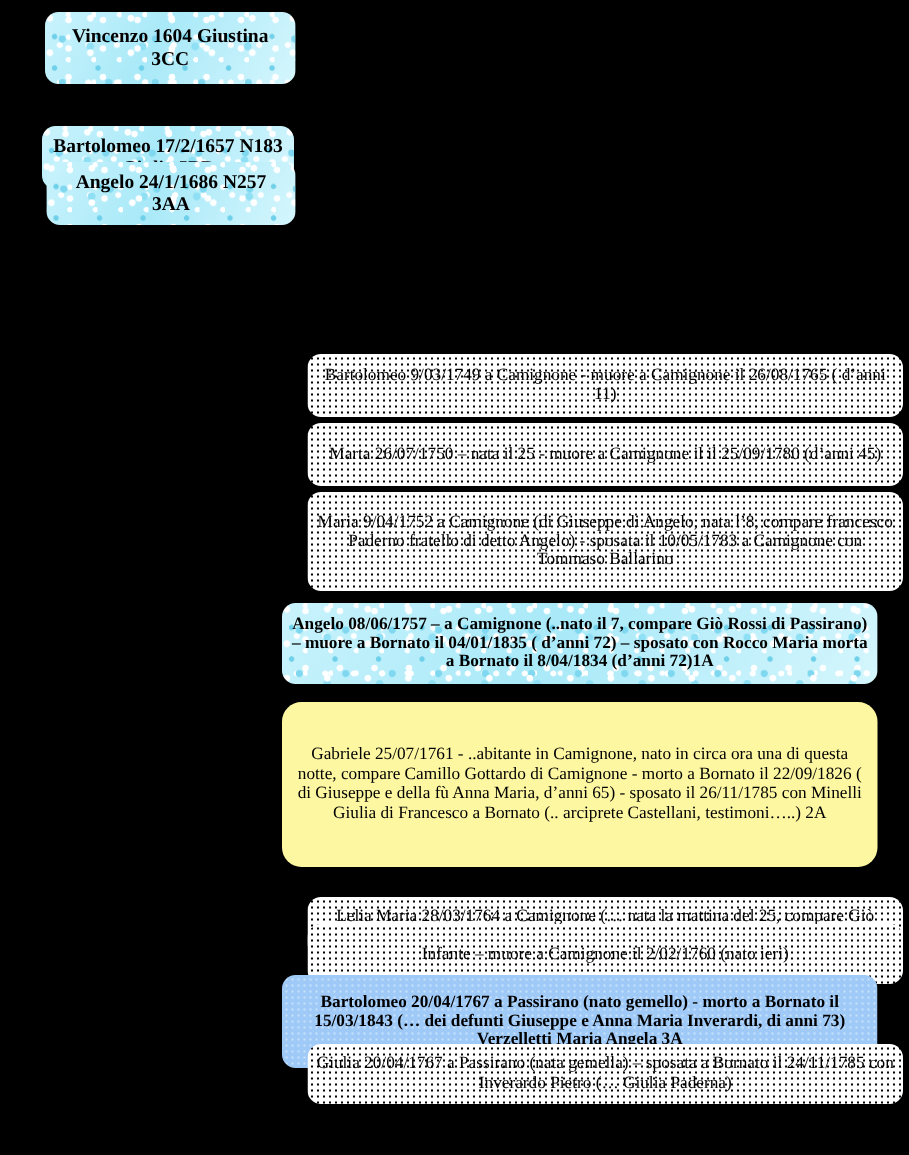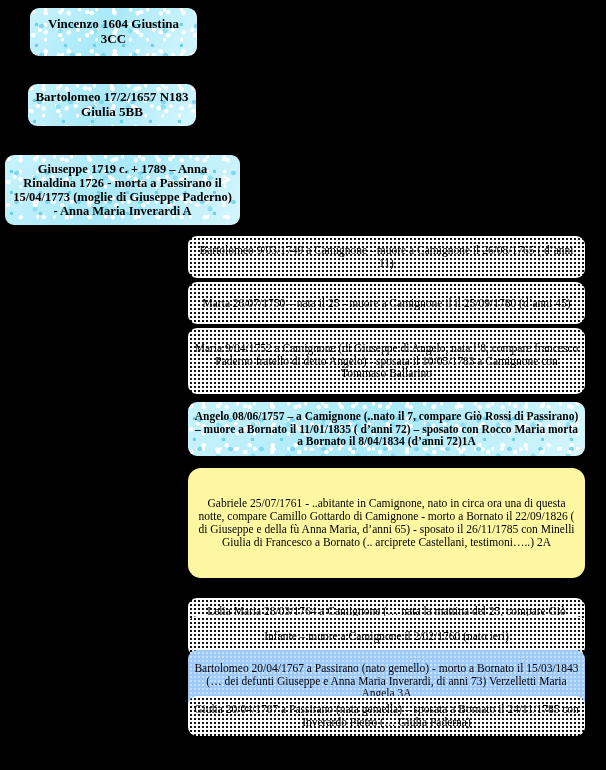--- a/index.html
+++ b/index.html
@@ -50,37 +50,38 @@
   }
 
   
   .tex-dots {
     background-color: #ffffff;
     background-image: radial-gradient(#000000 0.7px, transparent 0.8px);
     background-size: 4px 4px;
     background-position: 1px 1px;
     border-radius: 9px;
     font-weight: normal;
+    margin-left: 17px;
   }
 
   
   .tex-yellow {
     background-color: #fdf7a2;
     border-radius: 13px;
     font-weight: normal;
   }
 
   
   .tex-blue {
     background-color: #9fc9f7;
     background-image: radial-gradient(#c9e2fb 0.75px, transparent 0.85px);
     background-size: 4px 4px;
     background-position: 1px 1px;
     border-radius: 9px;
-    font-weight: normal;
+    font-weight: bold;
     justify-content: center;
   }
 
   .fs-13 { font-size: 13px; }
   .fs-12 { font-size: 12.5px; }
   .fs-11 { font-size: 11.5px; }
   .fs-11b { font-size: 11.5px; }
 </style>
 </head>
 <body>
@@ -88,39 +89,39 @@
 <div id="canvas">
 
   <div class="node tex-cyan fs-13" style="left:30px; top:8px; width:167px; height:48px;">
     <span class="txt">Vincenzo 1604 Giustina 3CC</span>
   </div>
 
   <div class="node tex-cyan fs-13" style="left:28px; top:64px; width:168px; height:42px;margin-top:20px;">
     <span class="txt">Bartolomeo 17/2/1657 N183 Giulia 5BB</span>
   </div>
 
+  <div class="node tex-cyan fs-13" style="left:31px; top:108px; width:166px; height:42px;">
+    <span class="txt">Angelo 24/1/1686 N257 3AA</span>
+  </div>
 
-  <div class="node tex-cyan fs-12" style="left:5px; top:155px; width:235px; height:70px;">
-    <span class="txt">Giuseppe 1719 c. + 1789 – Anna Rinaldina 1726 -  morta a Passirano il 15/04/1773 (moglie di Giuseppe Paderno)  -  Anna Maria Inverardi A</span>
-  </div>
 
   <div class="node tex-dots fs-11" style="left:188px; top:236px; width:397px; height:42px;">
     <span class="txt">Bartolomeo 9/03/1749 a Camignone -  muore a Camignone il 26/08/1765 ( d’anni 11)</span>
   </div>
 
   <div class="node tex-dots fs-11" style="left:188px; top:282px; width:397px; height:42px;">
     <span class="txt">Marta 26/07/1750 – nata il 25 -  muore a Camignone il  il 25/09/1780 (d’anni 45)</span>
   </div>
 
   <div class="node tex-dots fs-11" style="left:188px; top:328px; width:397px; height:66px;justify-content:center;">
     <span class="txt">Maria  9/04/1752  a Camignone (di Giuseppe di Angelo,  nata l’8, compare  francesco Paderno fratello di detto Angelo) - sposata il 10/05/1783 a Camignone con Tommaso Ballarino</span>
   </div>
 
   <div class="node tex-cyan fs-11b" style="left:188px; top:402px; width:397px; height:54px;">
-    <span class="txt">Angelo 08/06/1757 – a Camignone (..nato il 7, compare  Giò  Rossi di Passirano) – muore a Bornato il 11/01/1835 ( d’anni 72) – sposato con Rocco Maria  morta a Bornato il 8/04/1834 (d’anni 72)1A</span>
+    <span class="txt">Angelo 08/06/1757 – a Camignone (..nato il 7, compare  Giò  Rossi di Passirano) – muore a Bornato il 04/01/1835 ( d’anni 72) – sposato con Rocco Maria  morta a Bornato il 8/04/1834 (d’anni 72)1A</span>
   </div>
 
   <div class="node tex-yellow fs-11" style="left:188px; top:468px; width:397px; height:110px;">
     <span class="txt">Gabriele  25/07/1761 -  ..abitante in Camignone, nato in circa ora una di questa notte, compare Camillo Gottardo di Camignone -  morto a Bornato il 22/09/1826 ( di Giuseppe e della fù Anna Maria, d’anni 65)  -   sposato il 26/11/1785  con Minelli Giulia di Francesco a Bornato (.. arciprete Castellani, testimoni…..)  2A</span>
   </div>
 
   <div class="node tex-dots fs-11" style="left:188px; top:598px; width:397px; height:38px;">
     <span class="txt">Lelia  Maria 28/03/1764  a Camignone (…  nata la mattina del 25, compare Giò Maria Bosio di Passirano)  - muore a Bornato il 2/09/1777</span>
   </div>
 

